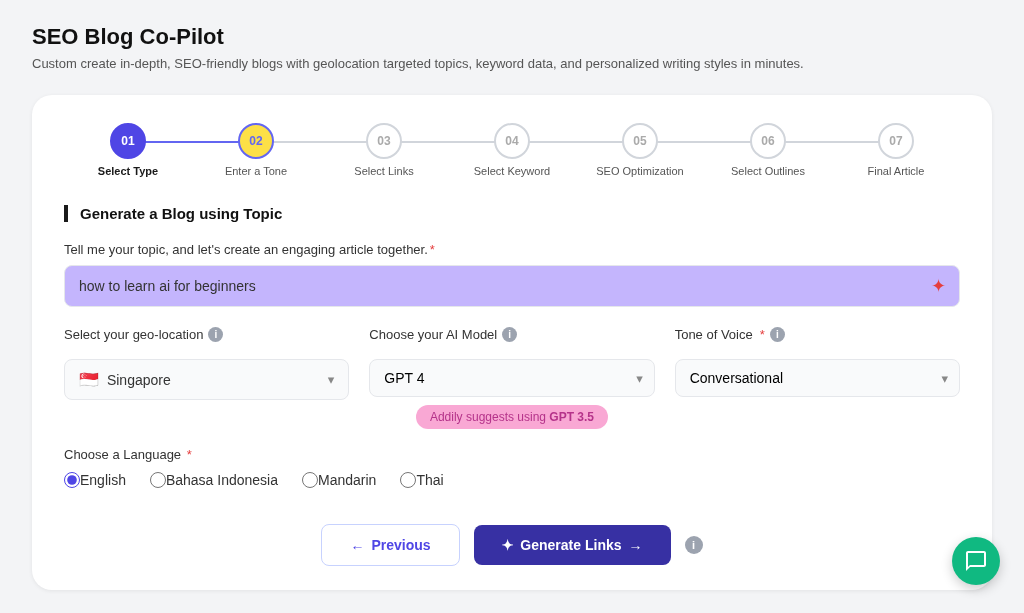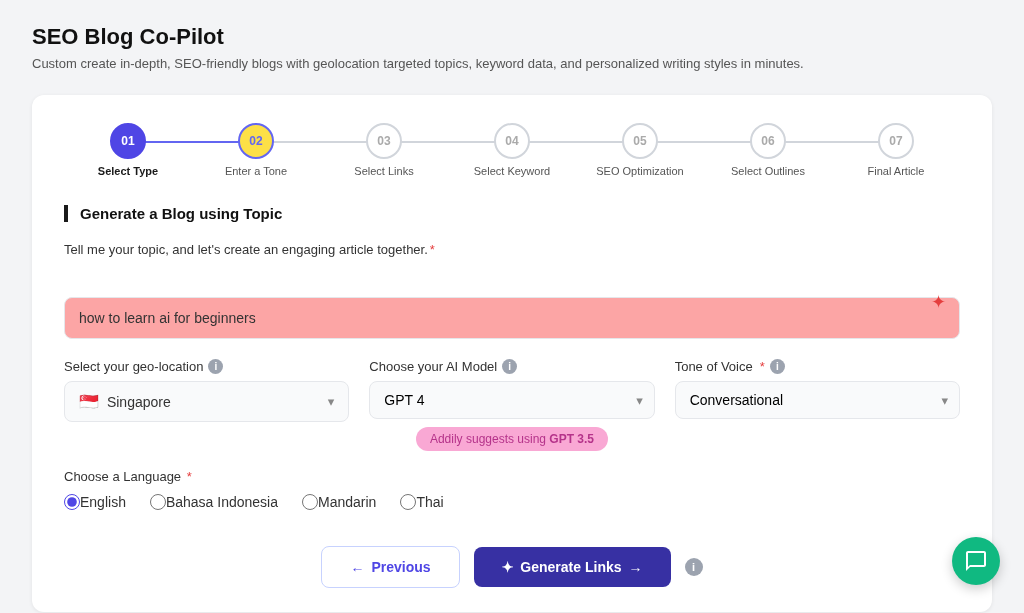--- a/index.html
+++ b/index.html
@@ -17,21 +17,21 @@
       color: #111;
       margin-bottom: 6px;
     }
     .page-subtitle {
       font-size: 13px;
       color: #555;
       margin-bottom: 24px;
     }
     .card {
       background: #fff;
-      border-radius: 12px;
+      border-radius: 20px;
       padding: 28px 32px 24px;
       box-shadow: 0 1px 4px rgba(0,0,0,0.07);
     }
     
     .stepper {
       display: flex;
       align-items: flex-start;
       justify-content: center;
       gap: 0;
       margin-bottom: 28px;
@@ -117,23 +117,22 @@
       position: relative;
       margin-bottom: 20px;
     }
     .topic-input {
       width: 100%;
       padding: 12px 44px 12px 14px;
       border: 1.5px solid #e5e7eb;
       border-radius: 8px;
       font-size: 14px;
       color: #333;
-      background: #fca5a5;
+      background: #c4b5fd;
       outline: none;
-      margin-top: 32px;
     }
     .sparkle-icon {
       position: absolute;
       right: 14px;
       top: 50%;
       transform: translateY(-50%);
       color: #e53e3e;
       font-size: 18px;
     }
     
@@ -141,21 +140,21 @@
       display: flex;
       gap: 20px;
       margin-bottom: 8px;
     }
     .dropdown-group {
       flex: 1;
     }
     .dropdown-label {
       font-size: 13px;
       color: #333;
-      margin-bottom: 7px;
+      margin-bottom: 17px;
       display: flex;
       align-items: center;
       gap: 5px;
     }
     .info-icon {
       width: 15px;
       height: 15px;
       border-radius: 50%;
       background: #9ca3af;
       color: #fff;

